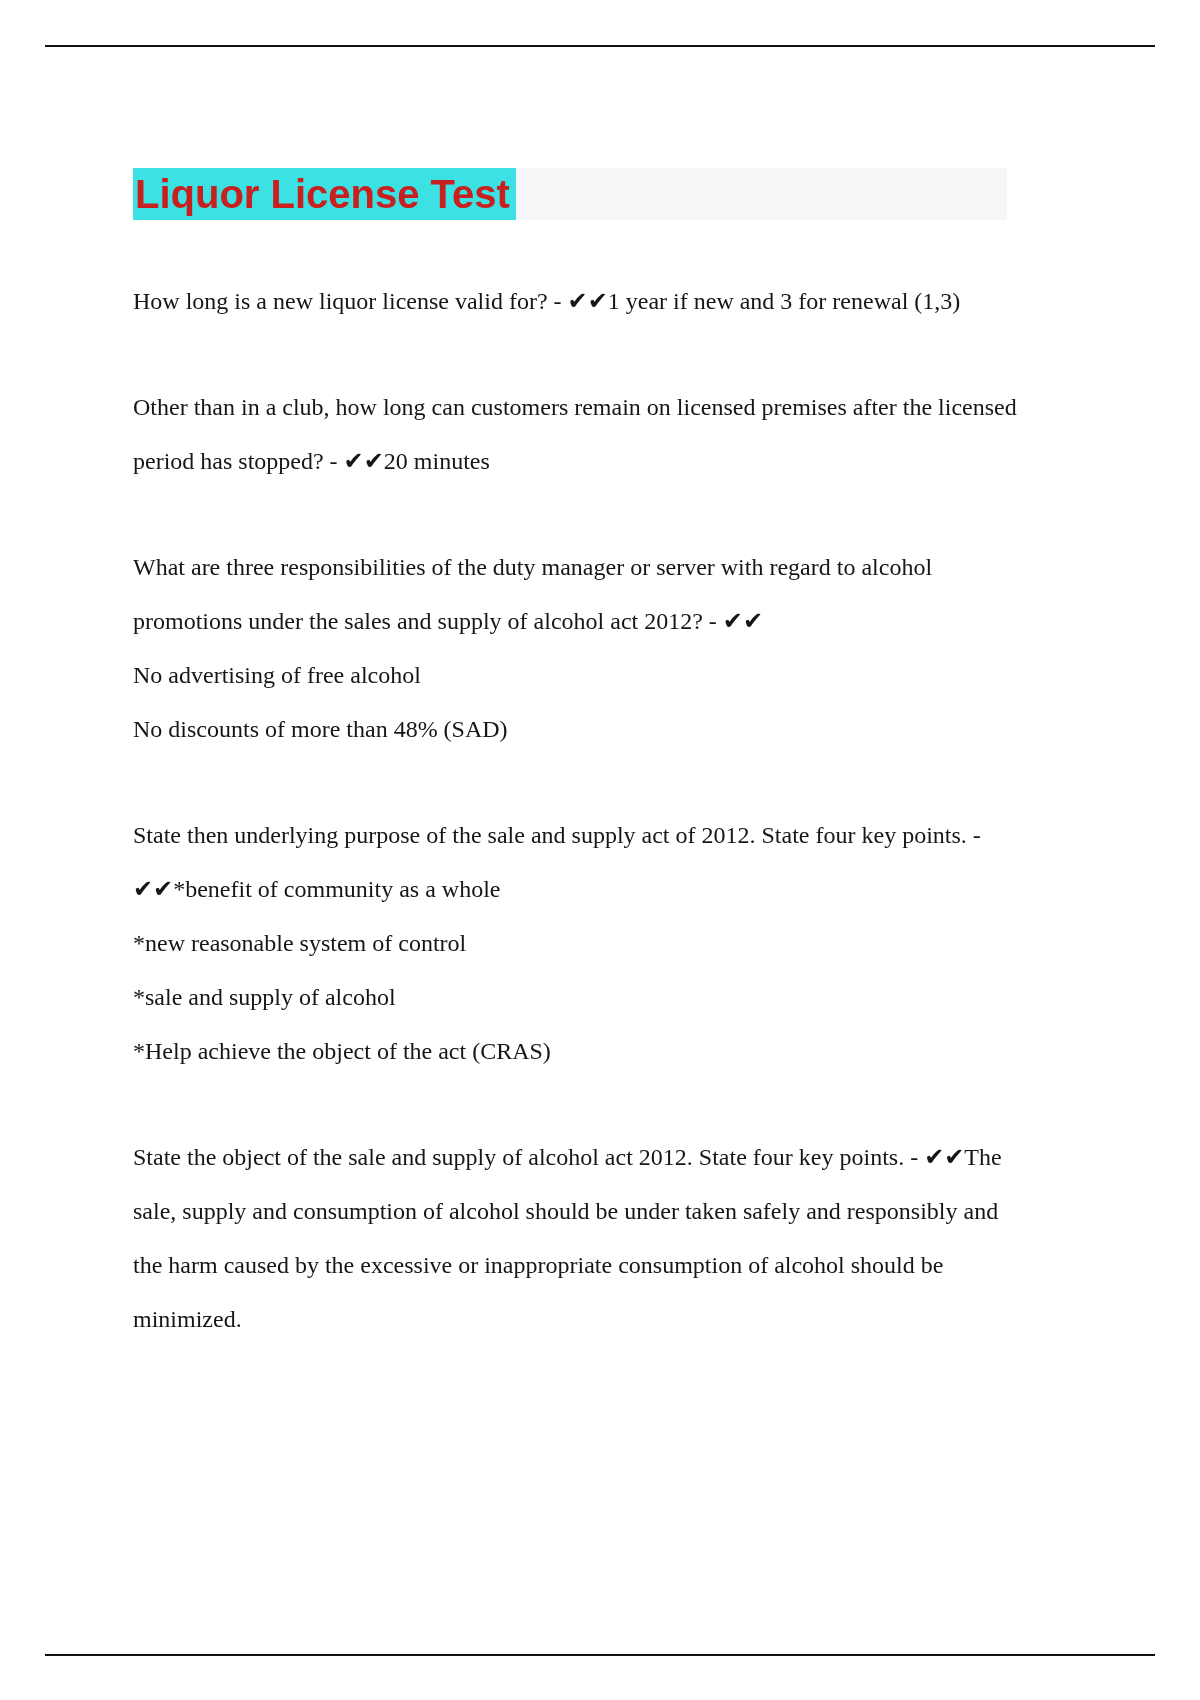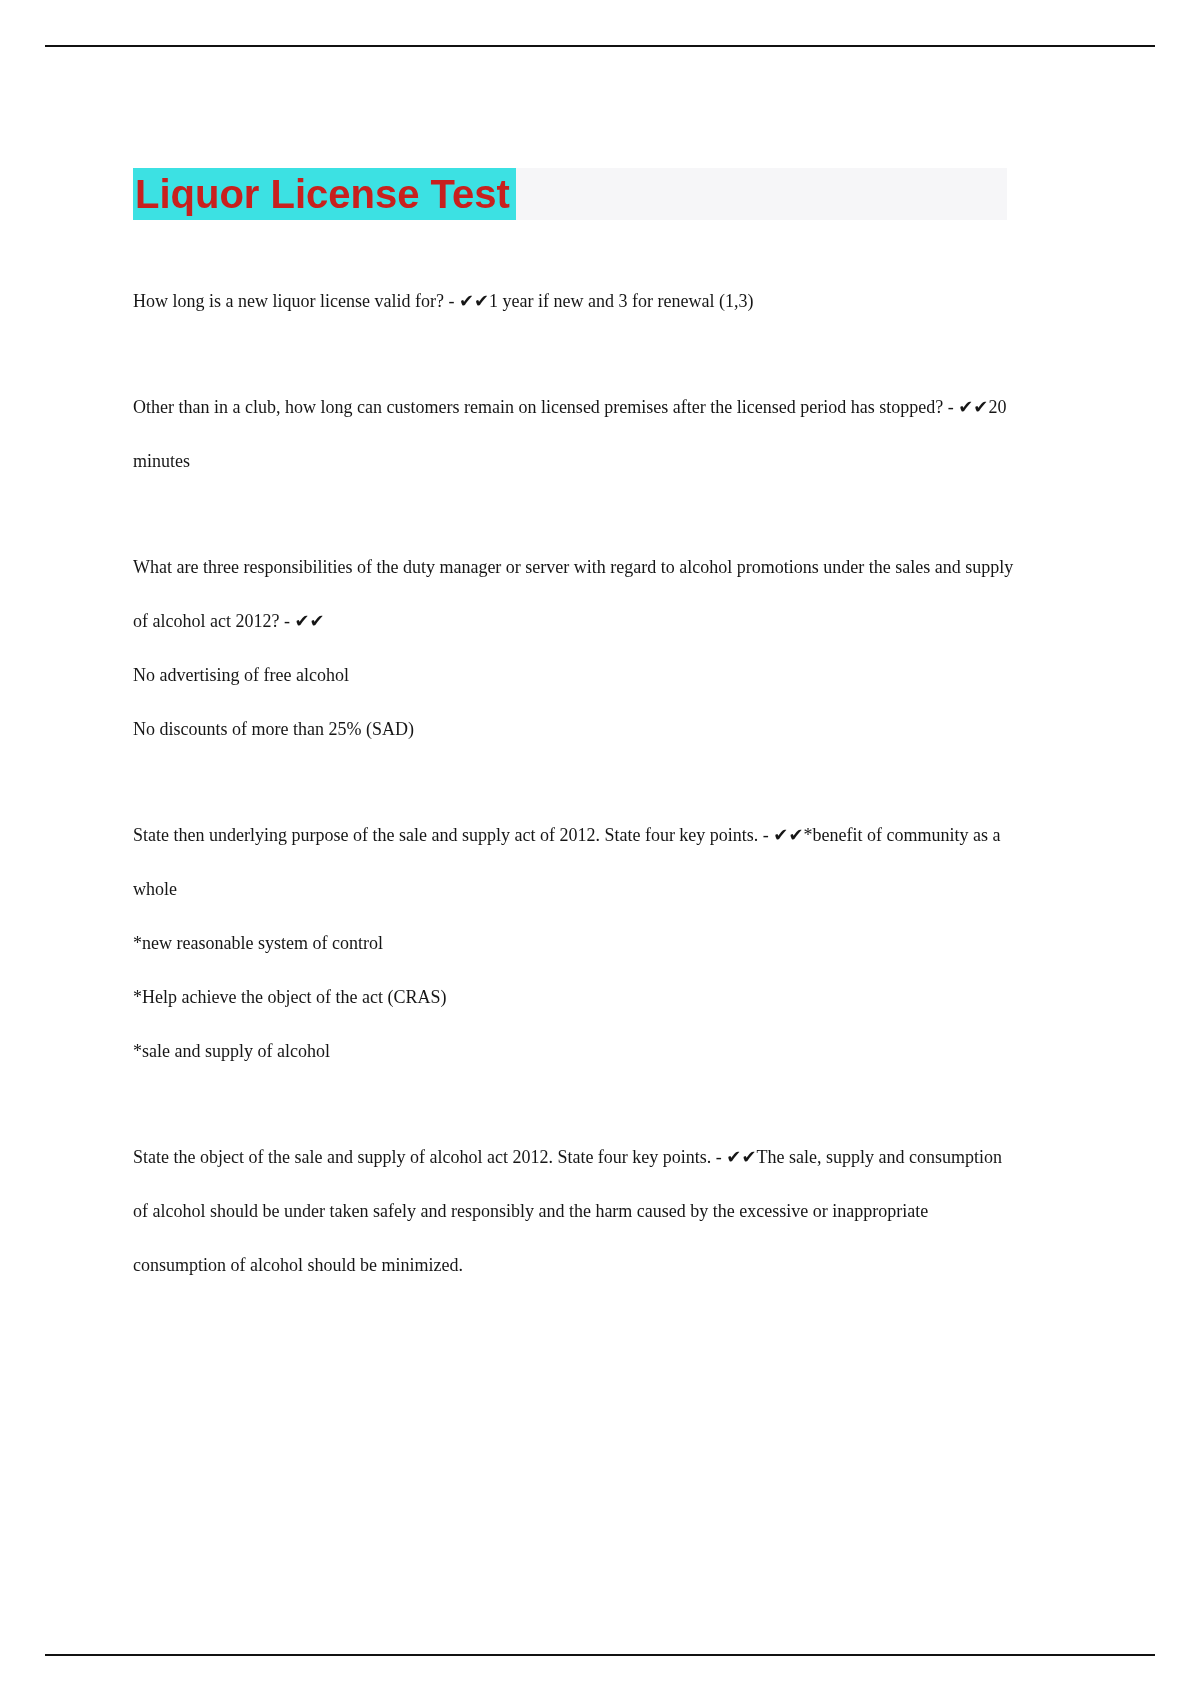--- a/index.html
+++ b/index.html
@@ -48,21 +48,21 @@
     font-size: 40px;
     line-height: 52px;
     padding: 0 6px 0 2px;
   }
 
   .block {
     margin: 0 0 52px 0;
   }
   .block p {
     margin: 0;
-    font-size: 18px;
+    font-size: 24px;
     line-height: 54px;
   }
 </style>
 </head>
 <body>
 
 <div class="page">
 
   <div class="rule rule-top"></div>
 
@@ -76,28 +76,28 @@
       <p>How long is a new liquor license valid for? - ✔✔1 year if new and 3 for renewal (1,3)</p>
     </div>
 
     <div class="block">
       <p>Other than in a club, how long can customers remain on licensed premises after the licensed period has stopped? - ✔✔20 minutes</p>
     </div>
 
     <div class="block">
       <p>What are three responsibilities of the duty manager or server with regard to alcohol promotions under the sales and supply of alcohol act 2012? - ✔✔</p>
       <p>No advertising of free alcohol</p>
-      <p>No discounts of more than 25% (SAD)</p>
+      <p>No discounts of more than 48% (SAD)</p>
     </div>
 
     <div class="block">
       <p>State then underlying purpose of the sale and supply act of 2012. State four key points. - ✔✔*benefit of community as a whole</p>
       <p>*new reasonable system of control</p>
+      <p>*sale and supply of alcohol</p>
       <p>*Help achieve the object of the act (CRAS)</p>
-      <p>*sale and supply of alcohol</p>
     </div>
 
     <div class="block">
       <p>State the object of the sale and supply of alcohol act 2012. State four key points. - ✔✔The sale, supply and consumption of alcohol should be under taken safely and responsibly and the harm caused by the excessive or inappropriate consumption of alcohol should be minimized.</p>
     </div>
 
   </div>
 
   <div class="rule rule-bottom"></div>
 

